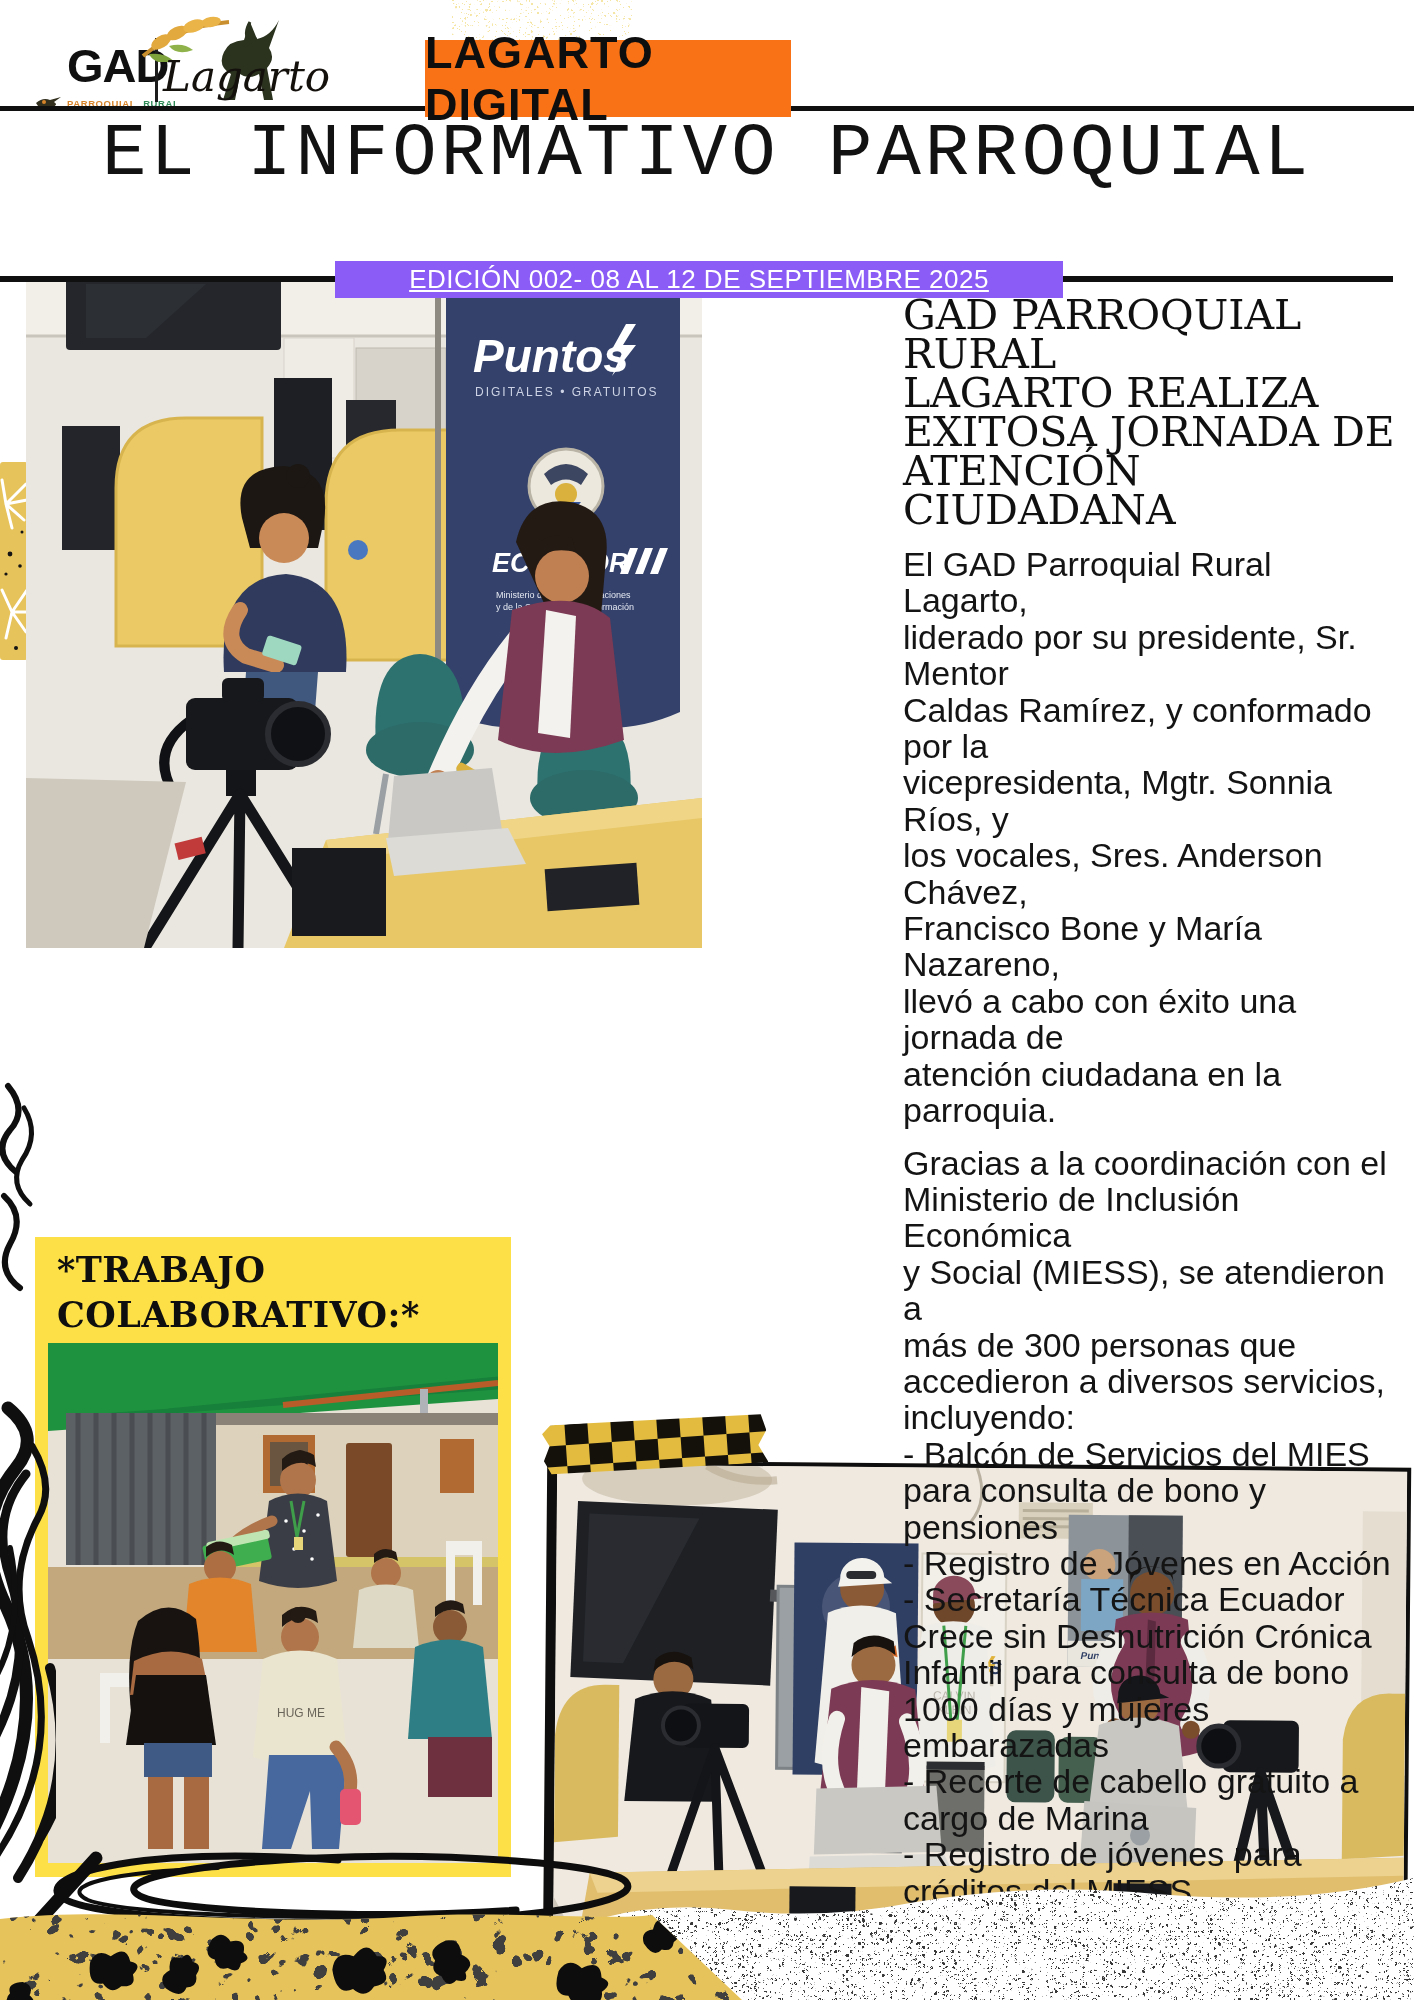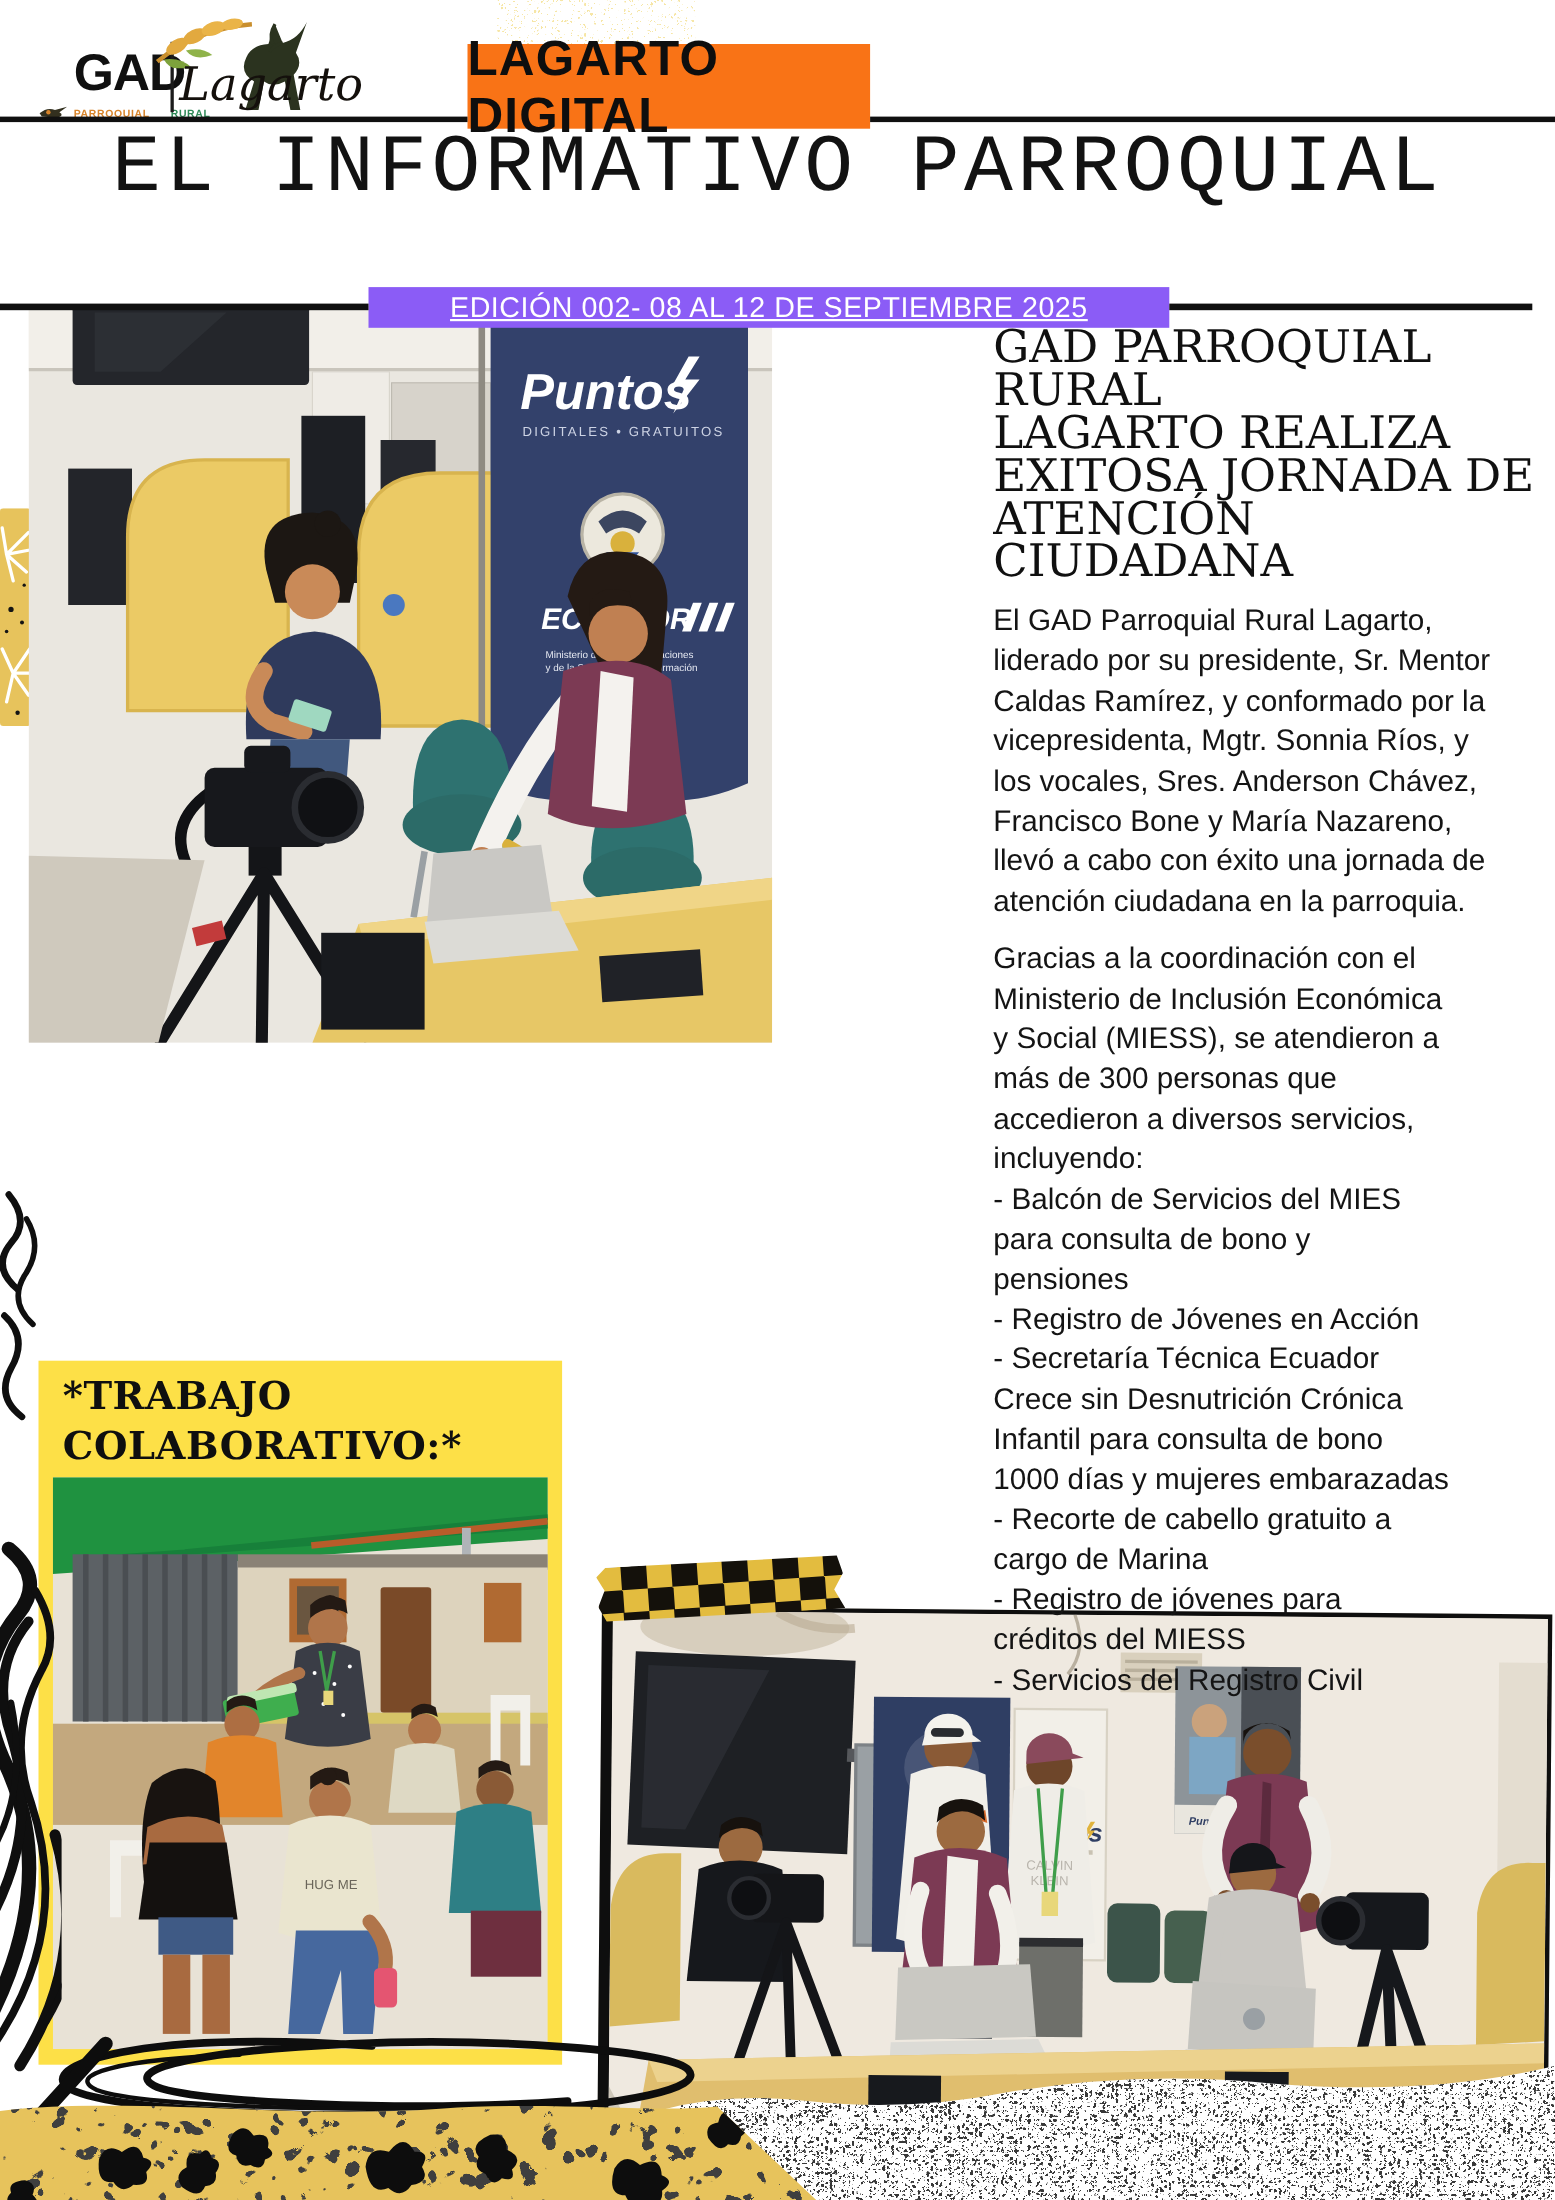--- a/index.html
+++ b/index.html
@@ -5,21 +5,21 @@
   html,body{margin:0;padding:0;background:#888;}
   #page{position:relative;width:1414px;height:2000px;background:#ffffff;overflow:hidden;
         font-family:"Liberation Sans",sans-serif;color:#111;margin:0 auto;}
   .abs{position:absolute;}
   .pre{white-space:pre-line;}
 
   
   #logo{left:35px;top:12px;width:262px;height:102px;}
   #logo-gad{left:0;top:26px;font-size:47px;font-weight:700;letter-spacing:-1px;color:#101010;margin-left:32px;}
   #logo-sub{left:32px;top:86px;font-size:9.5px;font-weight:bold;letter-spacing:.6px;}
-  #logo-sub .w1{color:#d8842a;} #logo-sub .w2{color:#2f8a58;margin-left:19px;}
+  #logo-sub .w1{color:#d8842a;} #logo-sub .w2{color:#2f8a58;margin-left:7px;}
   #logo-lizard{left:0px;top:84px;}
   #logo-divider{left:120px;top:26px;width:3px;height:64px;background:#1c1c1c;}
   #logo-wheat{left:104px;top:0px;}
   #logo-horse{left:172px;top:0px;}
   #logo-name{left:128px;top:40px;font-family:"DejaVu Serif",serif;font-style:italic;
              font-size:42px;color:#14100c;}
   #speckle-top{left:452px;top:0;}
   #masthead-banner{left:425px;top:40px;width:366px;height:77px;background:#f97316;
       display:flex;align-items:center;justify-content:center;font-size:45px;font-weight:600;
       letter-spacing:1px;color:#0e0e0e;}
@@ -31,21 +31,21 @@
   #edition-bar{left:335px;top:261px;width:728px;height:37px;background:#8b5cf6;color:#fff;
       display:flex;align-items:center;justify-content:center;font-size:26px;letter-spacing:.5px;z-index:6;text-decoration:underline;}
   #rule-ed-left{left:0;top:276px;width:335px;height:6px;z-index:6;}
   #rule-ed-right{left:1063px;top:276px;width:330px;height:6px;z-index:6;}
 
   
   #photo-lab{left:26px;top:278px;width:676px;height:670px;z-index:2;}
   #article-col{left:903px;top:296px;width:494px;z-index:3;}
   #article-headline{font-family:"DejaVu Serif",serif;font-weight:normal;font-size:41px;
       line-height:39px;color:#101010;}
-  .bodytext{font-size:27px;line-height:36.4px;color:#141414;}
+  .bodytext{font-size:34px;line-height:36.4px;color:#141414;}
   #article-p1{margin-top:16px;}
   #article-p2{margin-top:16px;}
 
   #collab-box{left:35px;top:1237px;width:476px;height:640px;background:#fde047;z-index:2;}
   #collab-title{position:absolute;left:22px;top:10px;font-family:"DejaVu Serif",serif;
       font-weight:bold;font-size:35px;line-height:45px;color:#0f0f0f;letter-spacing:.5px;}
   #photo-collab{position:absolute;left:13px;top:106px;width:450px;height:520px;}
 
   #photo-room-wrap{left:545px;top:1464px;width:850px;height:504px;z-index:2;
       border:4px solid #0e0e0e;border-left-width:10px;transform:rotate(.5deg);background:#efe9e0;}

